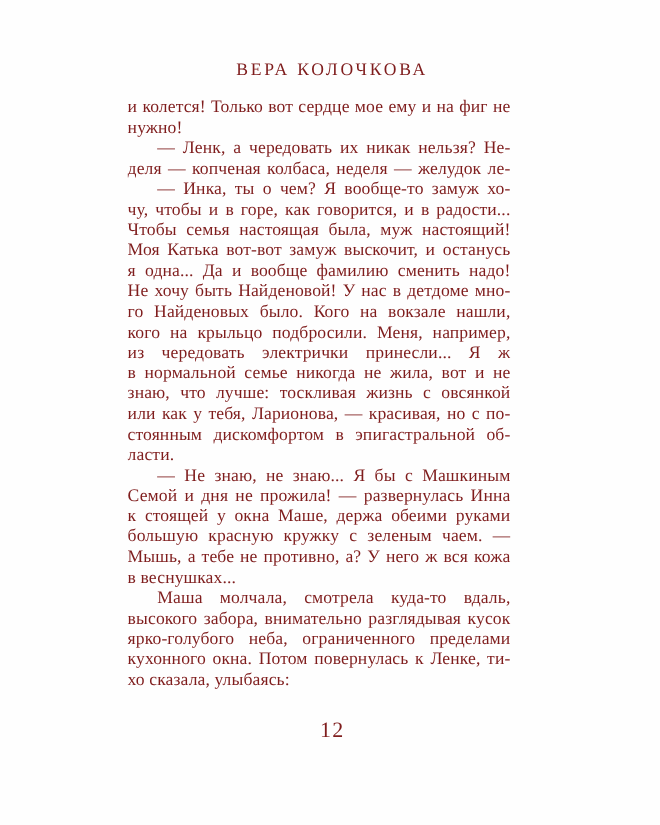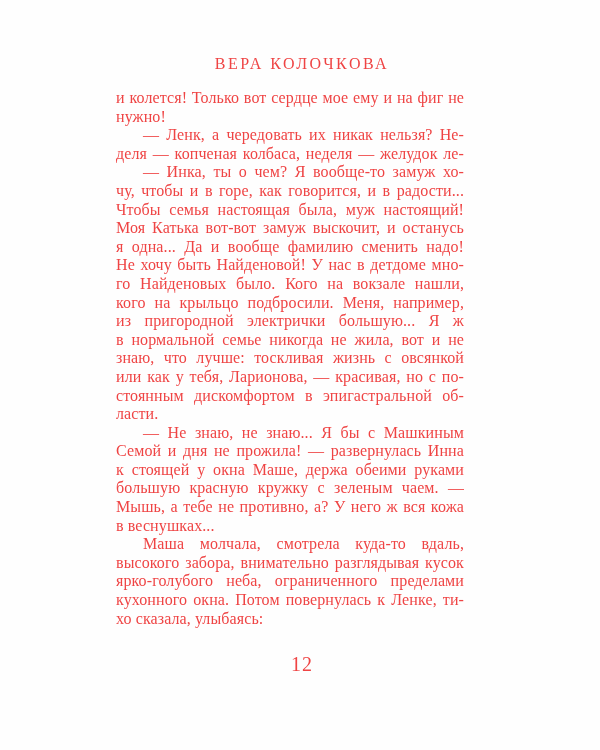--- a/index.html
+++ b/index.html
@@ -55,37 +55,37 @@
     left: 128px;
     width: 348px;
     text-align: center;
     font-size: 20px;
     letter-spacing: 1px;
   }
 </style>
 </head>
 <body>
 
-<div class="page" style="background: rgb(254, 254, 254); color: #ef4444;">
+<div class="page" style="background: rgb(254, 254, 254); color: #7f1d1d;">
   <div class="running-header">ВЕРА КОЛОЧКОВА</div>
 
   <div class="text-block" id="text-block">
       <div class="line just">и колется! Только вот сердце мое ему и на фиг не</div>
       <div class="line">нужно!</div>
       <div class="line just indent">— Ленк, а чередовать их никак нельзя? Не-</div>
       <div class="line just">деля — копченая колбаса, неделя — желудок ле-</div>
       <div class="line just indent">— Инка, ты о чем? Я вообще-то замуж хо-</div>
       <div class="line just">чу, чтобы и в горе, как говорится, и в радости...</div>
       <div class="line just">Чтобы семья настоящая была, муж настоящий!</div>
       <div class="line just">Моя Катька вот-вот замуж выскочит, и останусь</div>
       <div class="line just">я одна... Да и вообще фамилию сменить надо!</div>
       <div class="line just">Не хочу быть Найденовой! У нас в детдоме мно-</div>
       <div class="line just">го Найденовых было. Кого на вокзале нашли,</div>
       <div class="line just">кого на крыльцо подбросили. Меня, например,</div>
-      <div class="line just">из пригородной электрички большую... Я ж</div>
+      <div class="line just">из чередовать электрички принесли... Я ж</div>
       <div class="line just">в нормальной семье никогда не жила, вот и не</div>
       <div class="line just">знаю, что лучше: тоскливая жизнь с овсянкой</div>
       <div class="line just">или как у тебя, Ларионова, — красивая, но с по-</div>
       <div class="line just">стоянным дискомфортом в эпигастральной об-</div>
       <div class="line">ласти.</div>
       <div class="line just indent">— Не знаю, не знаю... Я бы с Машкиным</div>
       <div class="line just">Семой и дня не прожила! — развернулась Инна</div>
       <div class="line just">к стоящей у окна Маше, держа обеими руками</div>
       <div class="line just">большую красную кружку с зеленым чаем. —</div>
       <div class="line just">Мышь, а тебе не противно, а? У него ж вся кожа</div>

